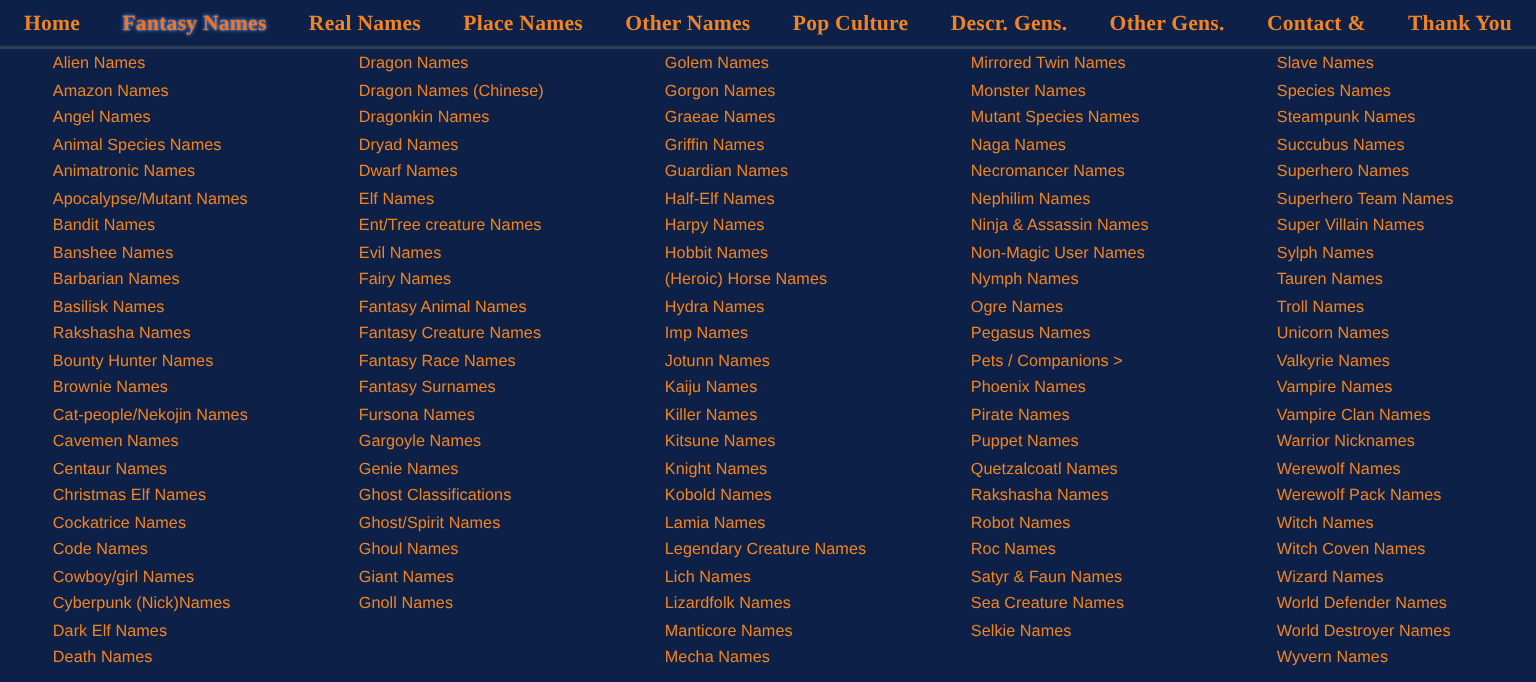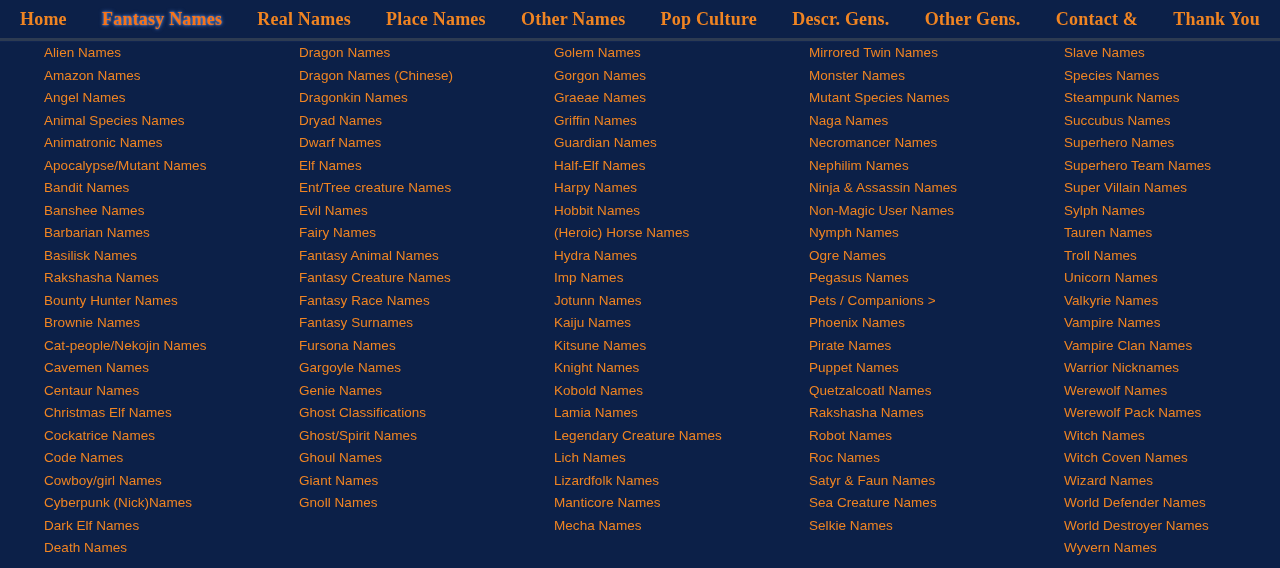--- a/index.html
+++ b/index.html
@@ -175,20 +175,21 @@
         <a class="menu-link">Griffin Names</a>
         <a class="menu-link">Guardian Names</a>
         <a class="menu-link">Half-Elf Names</a>
         <a class="menu-link">Harpy Names</a>
         <a class="menu-link">Hobbit Names</a>
         <a class="menu-link">(Heroic) Horse Names</a>
         <a class="menu-link">Hydra Names</a>
         <a class="menu-link">Imp Names</a>
         <a class="menu-link">Jotunn Names</a>
         <a class="menu-link">Kaiju Names</a>
+        <a class="menu-link">Killer Names</a>
         <a class="menu-link">Kitsune Names</a>
         <a class="menu-link">Knight Names</a>
         <a class="menu-link">Kobold Names</a>
         <a class="menu-link">Lamia Names</a>
         <a class="menu-link">Legendary Creature Names</a>
         <a class="menu-link">Lich Names</a>
         <a class="menu-link">Lizardfolk Names</a>
         <a class="menu-link">Manticore Names</a>
         <a class="menu-link">Mecha Names</a>
       </div>

